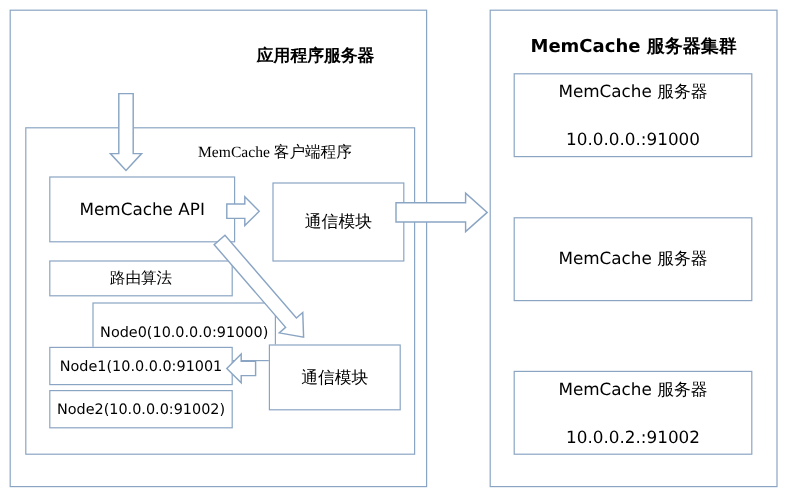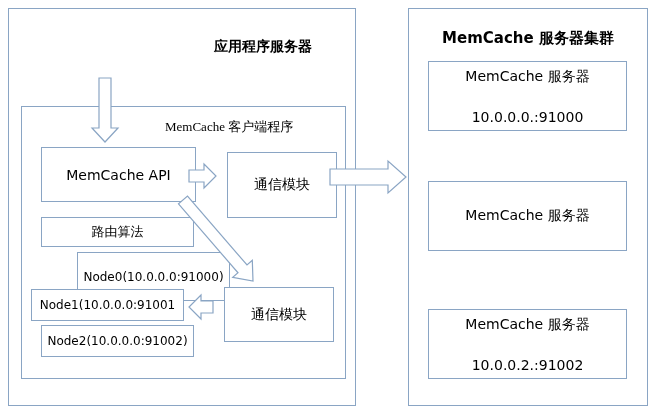--- a/index.html
+++ b/index.html
@@ -67,21 +67,21 @@
       <span>通信模块</span>
     </div>
 
     <div class="box center fs13" style="left:19px; top:110px; width:153px; height:30px;">
       <span>路由算法</span>
     </div>
 
     <div class="box center fs12" style="left:19px; top:145px; width:153px; height:49px;margin-left:36px;">
       <span>Node0(10.0.0.0:91000)</span>
     </div>
-    <div class="box center fs12" style="left:9px; top:182px; width:153px; height:32px;">
+    <div class="box center fs12" style="left:19px; top:182px; width:153px; height:32px;">
       <span>Node1(10.0.0.0:91001</span>
     </div>
     <div class="box center fs12" style="left:19px; top:218px; width:153px; height:32px;">
       <span>Node2(10.0.0.0:91002)</span>
     </div>
 
     <div class="box center fs14" style="left:202px; top:180px; width:110px; height:55px;">
       <span>通信模块</span>
     </div>
 

